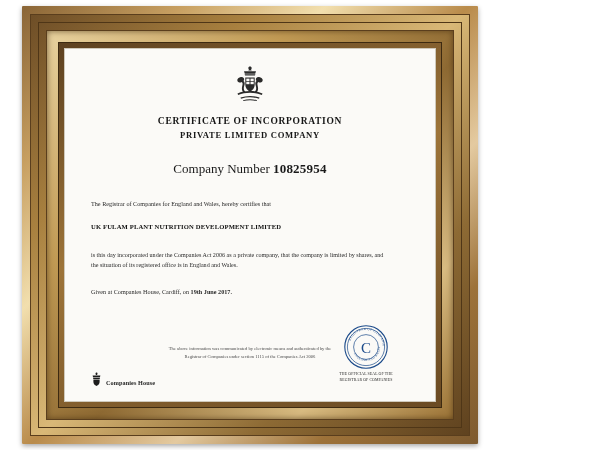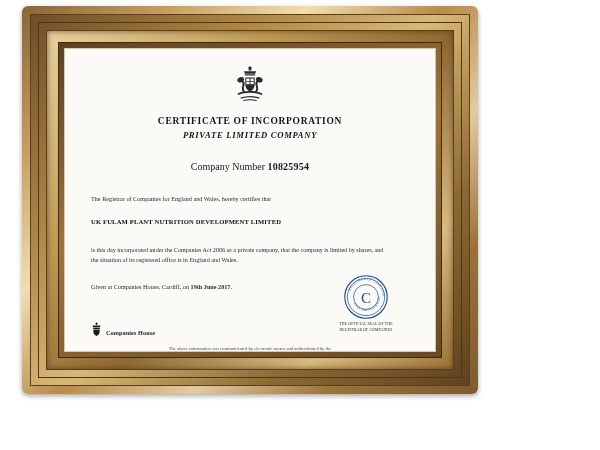--- a/index.html
+++ b/index.html
@@ -18,23 +18,23 @@
     background: #ffffff;
     overflow: hidden;
   }
 
   
   .frame-outer {
     position: absolute;
     left: 22px;
     top: 6px;
     width: 456px;
-    height: 388px;
+    height: 438px;
     background: linear-gradient(135deg, #8a6536 0%, #c8a062 18%, #f2dfae 34%, #b98b4b 50%, #e4caa0 66%, #9d7239 82%, #7d5a2f 100%);
-    border-radius: 6px;
+    border-radius: 1px;
     box-shadow: 0 2px 5px rgba(0,0,0,0.35);
   }
   .frame-bevel1 {
     position: absolute;
     left: 8px;
     top: 8px;
     right: 8px;
     bottom: 8px;
     background: linear-gradient(135deg, #6e4e27 0%, #a8803f 25%, #d9b877 50%, #8d6a34 75%, #5f421f 100%);
     border: 1px solid #5a3e1d;
@@ -115,26 +115,26 @@
   .cert-title {
     text-align: center;
     font-family: "Liberation Serif", serif;
     font-weight: bold;
     font-size: 9.5px;
     letter-spacing: 0.7px;
     color: #161616;
     line-height: 1.45;
   }
   .cert-title .l2 { font-size: 8.6px; }
-  .cert-title .l3 { font-size: 8.6px; font-style: italic; }
+  .cert-title .l3 { font-size: 8.6px; }
 
   .company-number {
     text-align: center;
     margin-top: 20px;
-    font-size: 10px;
+    font-size: 13px;
     color: #1a1a1a;
   }
   .company-number .label { font-weight: normal; }
   .company-number .value { font-weight: bold; letter-spacing: 0.2px; }
 
   .body-block { margin-top: 22px; }
   .registrar-line {
     font-size: 6.2px;
     color: #2a2a2a;
     line-height: 1.5;

